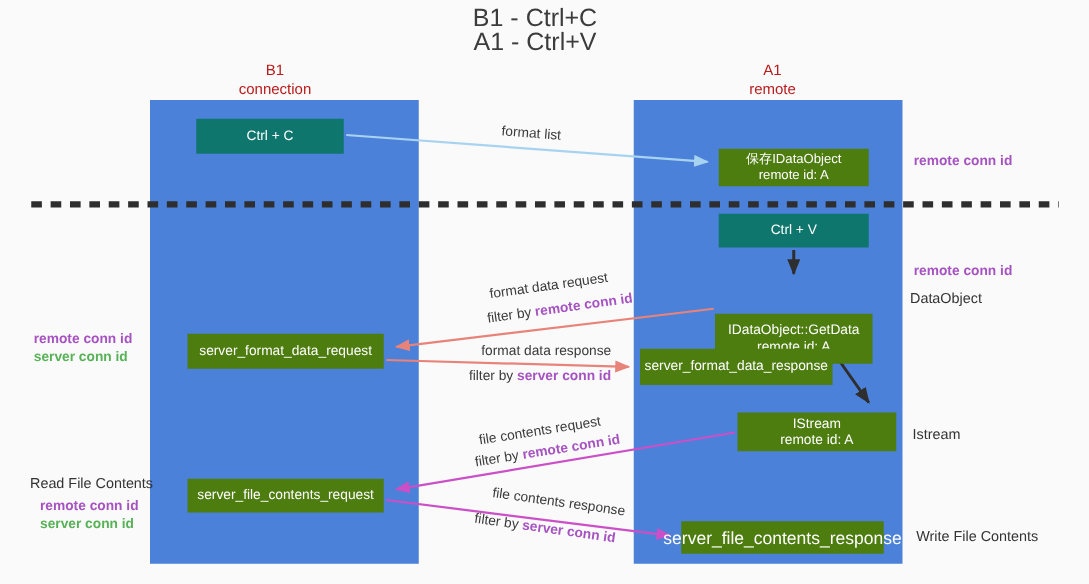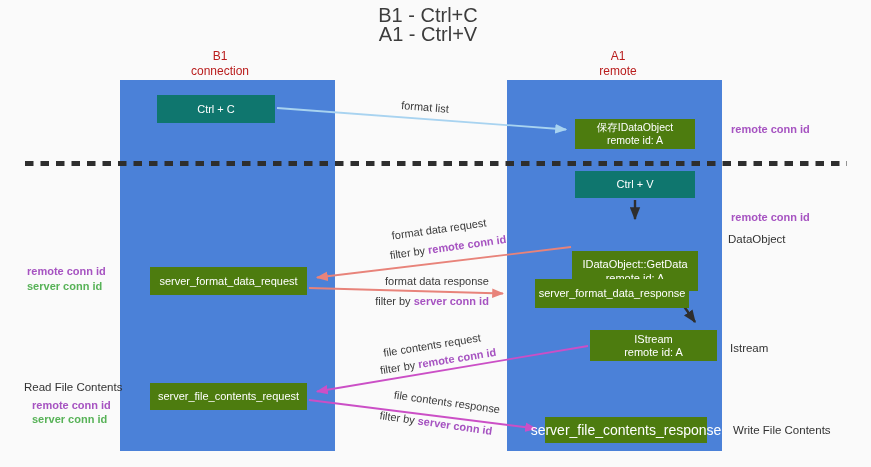--- a/index.html
+++ b/index.html
@@ -24,21 +24,21 @@
         justify-content:center;color:#ffffff;text-align:center;z-index:3;
         font-size:11px;line-height:13px;white-space:nowrap;}
   .node.green{background:#0f766e;}
   .node.orange{background:#4d7c0f;}
 
   .n-ctrl-c{left:157px;top:95px;width:118px;height:28px;}
   .n-save{left:575px;top:119px;width:120px;height:30px;font-size:10.5px;}
   .n-ctrl-v{left:575px;top:171px;width:120px;height:27px;}
   .n-getdata{left:572px;top:227px;width:126px;height:40px;line-height:14px;margin-top:24px;}
   .n-fmt-req{left:150px;top:267px;width:157px;height:28px;}
-  .n-fmt-resp{left:535px;top:279px;width:154px;height:29px;}
+  .n-fmt-resp{left:512px;top:279px;width:154px;height:29px;}
   .n-istream{left:590px;top:330px;width:127px;height:31px;}
   .n-file-req{left:150px;top:383px;width:157px;height:27px;text-align:right;}
   .n-file-resp{left:545px;top:417px;width:162px;height:26px;font-size:14px;}
 
   .side-label{position:absolute;font-size:11px;color:#333;white-space:nowrap;z-index:4;}
   .side-label.purple{color:#a653c1;font-weight:bold;}
   .side-label.green{color:#57b257;font-weight:bold;}
   .side-label.plain{font-size:11.5px;}
 
   .edge-label{position:absolute;font-size:11px;color:#3a3a3a;white-space:nowrap;z-index:4;

